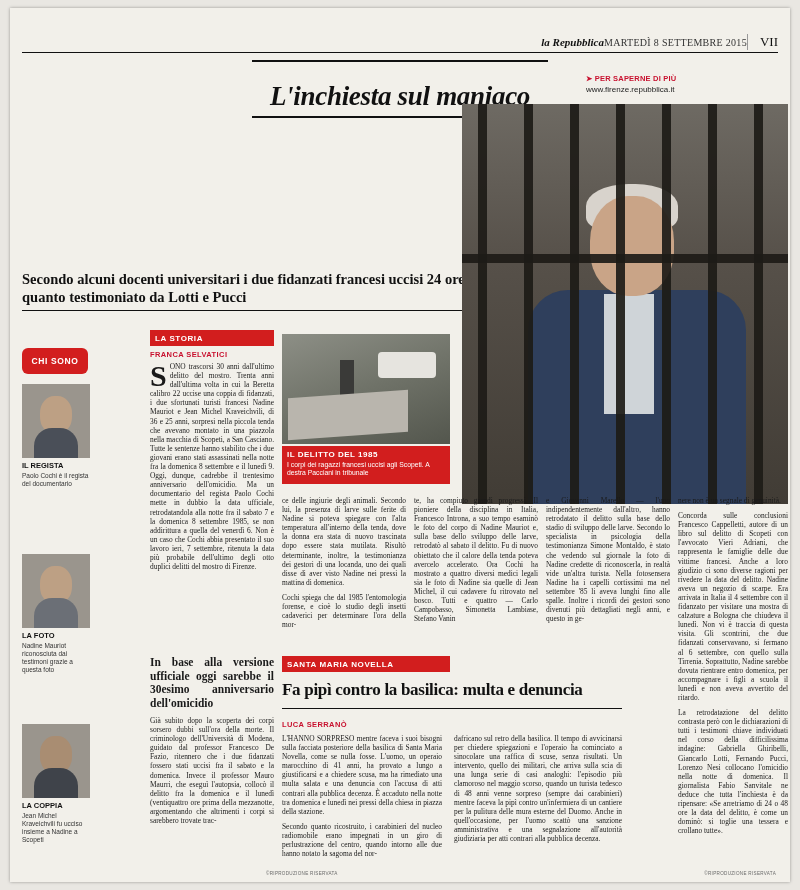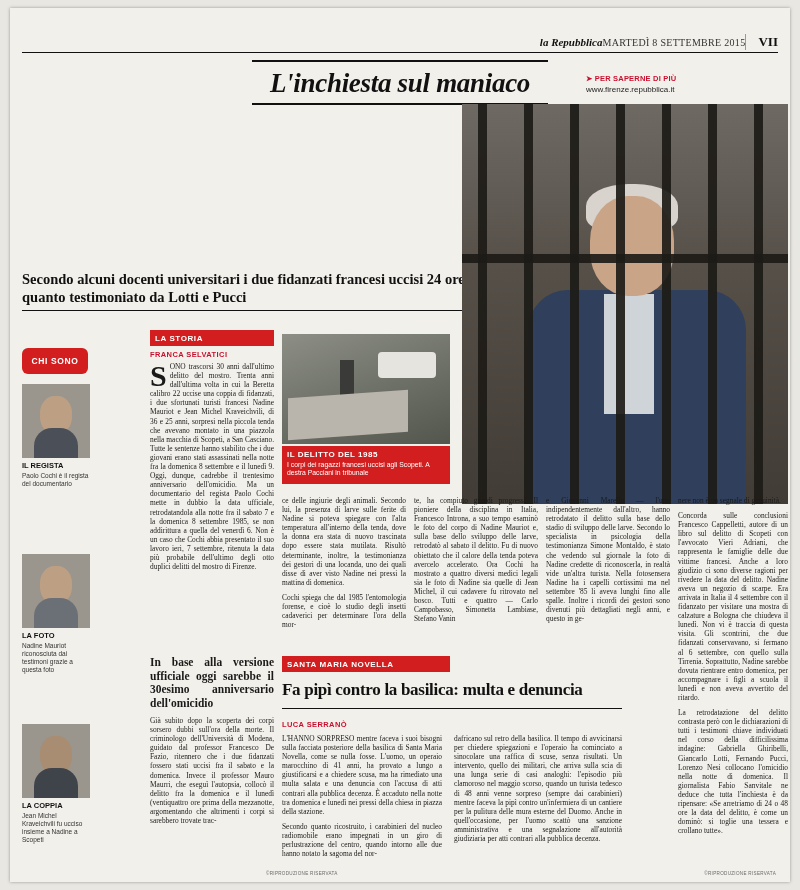--- a/index.html
+++ b/index.html
@@ -31,33 +31,33 @@
     color:#111;font-family:"Liberation Serif",serif;font-weight:bold;
     font-size:16px;padding:1px 8px;border:2px solid #111;margin-left:3px;
     letter-spacing:.5px;
   }
   .mast-right{
     position:absolute;right:12px;top:26px;display:flex;align-items:center;
     font-family:"Liberation Serif",serif;
   }
   .rep-logo{font-size:11px;font-weight:bold;color:#111;font-style:italic;}
   .rep-date{font-size:10px;color:#333;letter-spacing:.3px;}
-  .rep-page{font-size:13px;font-weight:bold;color:#111;border-left:1px solid #999;padding-left:12px;}
+  .rep-page{font-size:13px;font-weight:normal;color:#111;border-left:1px solid #999;padding-left:12px;}
   .rule-top{
     position:absolute;left:12px;right:12px;top:44px;height:1px;background:#111;
   }
   
   .inchiesta{
     position:absolute;left:0;top:52px;width:100%;text-align:center;
   }
   .inchiesta .t{
     display:inline-block;font-family:"Liberation Serif",serif;font-weight:bold;
     font-size:27px;color:#111;letter-spacing:-.3px;
     border-top:2px solid #111;border-bottom:2px solid #111;
-    padding:6px 18px 4px 18px;font-style:italic;
+    padding:19px 18px 4px 18px;font-style:italic;
   }
   .saperne{
     position:absolute;right:14px;top:66px;width:190px;font-family:"Liberation Sans",sans-serif;
   }
   .saperne .line1{color:#c8102e;font-size:7.5px;font-weight:bold;letter-spacing:.2px;}
   .saperne .line2{color:#222;font-size:8px;margin-top:2px;}
   
   .headline{
     position:absolute;left:12px;top:106px;width:420px;
     font-family:"Liberation Serif",serif;font-weight:bold;color:#111;

